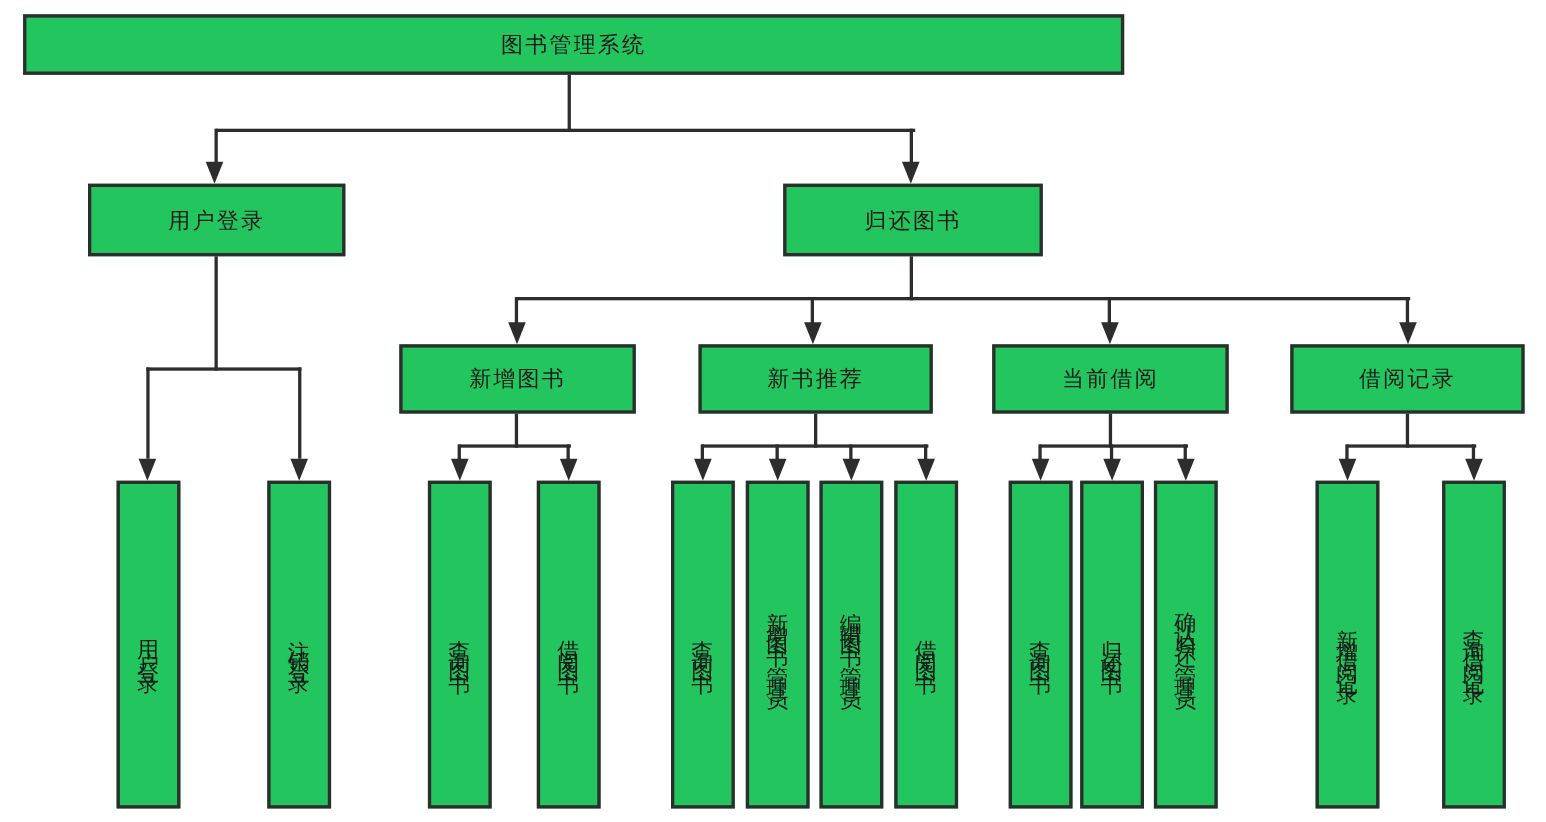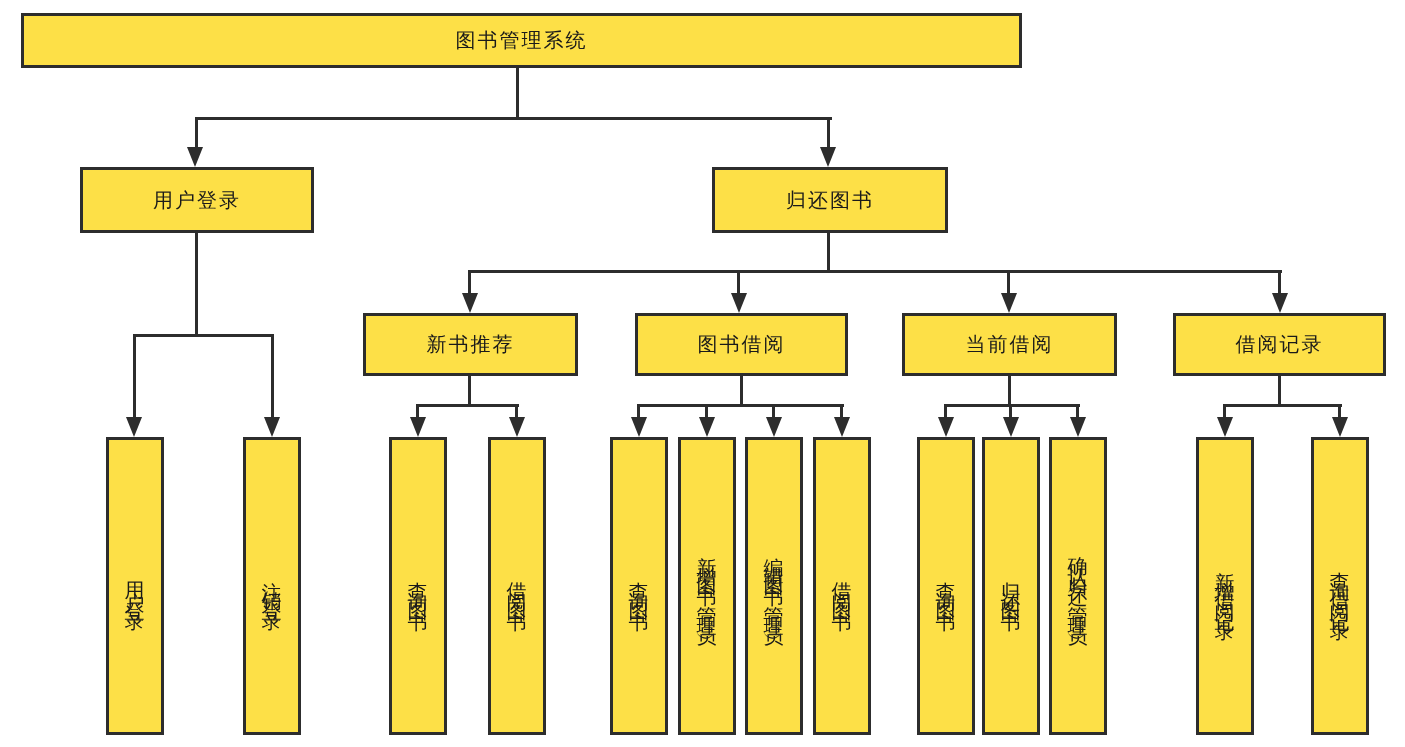--- a/index.html
+++ b/index.html
@@ -14,21 +14,21 @@
     background: var(--bg);
     font-family: "DejaVu Sans", "Liberation Sans", sans-serif;
     overflow: hidden;
   }
   #canvas { position: relative; width: 1405px; height: 747px; background: var(--bg); }
 
   .node {
     position: absolute;
     box-sizing: border-box;
     border: 3px solid var(--line);
-    background: #fde047;
+    background: #22c55e;
     display: flex;
     align-items: center;
     justify-content: center;
     color: var(--text);
   }
   .node.h { font-size: 20px; letter-spacing: 2px; }
   .node.v {
     writing-mode: vertical-rl;
     text-orientation: mixed;
     font-size: 20px;
@@ -90,24 +90,24 @@
   <div class="vl" style="left:468px; top:270px; height:24px;"></div>
   <div class="arr" style="left:462px; top:293px;"></div>
   <div class="vl" style="left:737px; top:270px; height:24px;"></div>
   <div class="arr" style="left:731px; top:293px;"></div>
   <div class="vl" style="left:1007px; top:270px; height:24px;"></div>
   <div class="arr" style="left:1001px; top:293px;"></div>
   <div class="vl" style="left:1278px; top:270px; height:24px;"></div>
   <div class="arr" style="left:1272px; top:293px;"></div>
 
   <div class="node h" style="left:363px; top:313px; width:215px; height:63px;">
-    <span>新书推荐</span>
+    <span>新增图书</span>
   </div>
   <div class="node h" style="left:635px; top:313px; width:213px; height:63px;">
-    <span>图书借阅</span>
+    <span>新书推荐</span>
   </div>
   <div class="node h" style="left:902px; top:313px; width:215px; height:63px;">
     <span>当前借阅</span>
   </div>
   <div class="node h" style="left:1173px; top:313px; width:213px; height:63px;">
     <span>借阅记录</span>
   </div>
 
   <div class="vl" style="left:468px; top:376px; height:31px;"></div>
   <div class="hl" style="left:417px; top:404px; width:102px;"></div>

